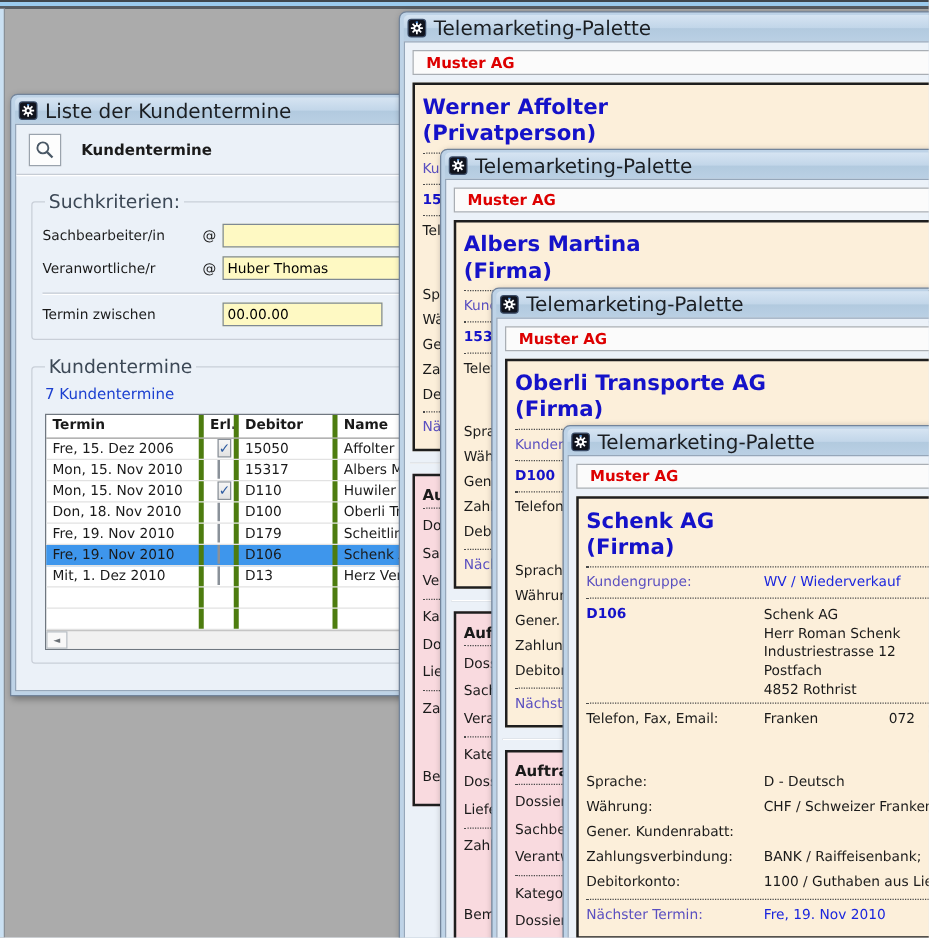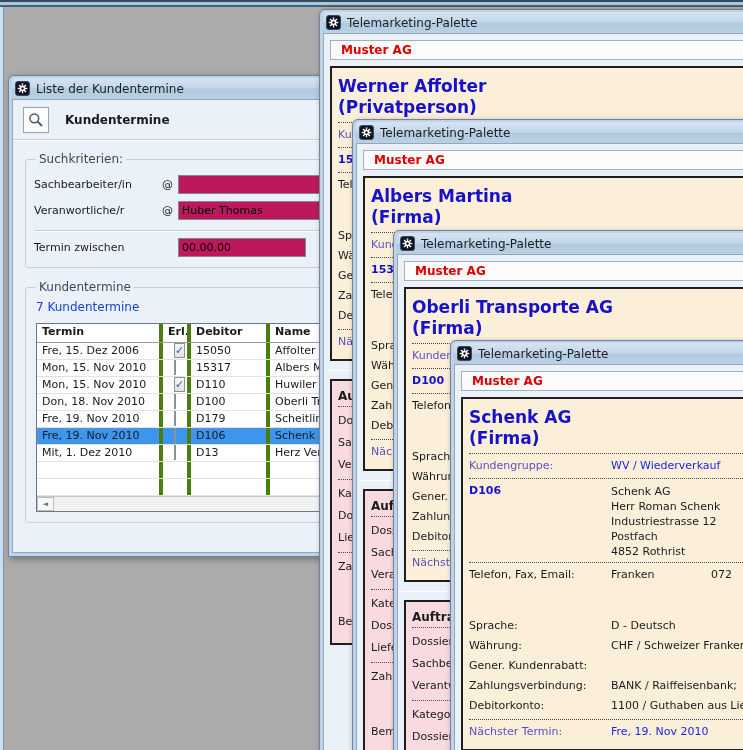--- a/index.html
+++ b/index.html
@@ -17,21 +17,21 @@
   .left-strip { position:absolute; left:0; top:7px; width:4px; height:743px; z-index:0;
     background:#CAE0F2; border-right:1px solid #8A9096; }
 
   
   .win { position:absolute; display:flex; flex-direction:column;
     background:#BED3E7; border:1px solid #72849B; border-radius:6px 6px 0 0;
     padding:2px 3px 3px; box-shadow:2px 2px 6px rgba(0,0,0,.35); }
   .titlebar { height:21px; display:flex; align-items:center; gap:6px; padding:0 3px;
     background:linear-gradient(#D6E4F2 0%, #C2D6E9 48%, #B2CADF 52%, #BAD0E4 100%);
     border-radius:4px 4px 0 0; }
-  .titlebar .ttl { font-size:12px; color:#1B1E22; white-space:nowrap; }
+  .titlebar .ttl { font-size:16px; color:#1B1E22; white-space:nowrap; }
   .app-icon { width:15px; height:15px; flex:none; background:#10131D; border-radius:3px;
     display:flex; align-items:center; justify-content:center; border:1px solid #3A4B66; }
   .win-body { flex:1; background:#EBF1F8; border:1px solid #96A7BA; overflow:hidden; position:relative; }
 
   
   .palette { width:560px; height:840px; }
   .muster-bar { margin:6px 6px 0; height:20px; line-height:18px; background:#FBFBFB;
     border:1px solid #A9AEB4; padding-left:10px; font-weight:bold; font-size:12px; color:#DD0000; }
   .cream { margin:6px 6px 0; border:2px solid #1E1E1E; background:#FCEFDA; padding:6px 6px 8px; }
   .cust-h { color:#1512C9; font-size:17px; font-weight:bold; line-height:21px; margin:2px 0 4px; }
@@ -51,25 +51,25 @@
   .prow { line-height:22px; font-size:11px; }
 
   
   #list-win { left:8px; top:75px; width:552px; height:482px; z-index:1; }
   .search-header { display:flex; align-items:center; gap:16px; padding:7px 0 6px 10px;
     border-bottom:1px solid #C6CCD4; box-shadow:0 1px 0 #FFFFFF; }
   .tool-btn { width:26px; height:26px; background:#FDFDFD; border:1px solid #9AA3AD;
     display:flex; align-items:center; justify-content:center; cursor:pointer; }
   .hd-label { font-weight:bold; font-size:12px; }
   fieldset.group { margin:12px 12px 0; border:1px solid #C9CFD8; border-radius:3px; padding:2px 8px 10px; }
-  fieldset.group legend { font-size:12px; color:#3C4856; padding:0 3px; margin-left:2px; }
+  fieldset.group legend { font-size:15px; color:#3C4856; padding:0 3px; margin-left:2px; }
   .frow { display:flex; align-items:center; margin-top:7px; }
   .flabel { width:128px; font-weight:normal; flex:none; }
   .at { width:16px; flex:none; }
-  .tbox { height:19px; border:1px solid #7E8994; background:#be185d; font:11px "DejaVu Sans", sans-serif;
+  .tbox { height:19px; border:1px solid #7E8994; background:#fef9c3; font:11px "DejaVu Sans", sans-serif;
     padding:1px 3px; }
   .w160 { width:160px; } .w128 { width:128px; }
   .inner-sep { border-top:1px solid #C6CCD4; box-shadow:0 1px 0 #fff; margin:10px 0 3px; }
   .count-link { color:#1B3FD0; font-size:12px; margin:4px 0 9px 2px; display:inline-block; cursor:pointer; }
   .tbl { border:1px solid #6F7780; background:#fff; width:482px; margin-left:2px; }
   .tr { display:grid; grid-template-columns:126px 28px 79px 1fr; height:17px; border-bottom:1px solid #E2E2E2; }
   .tr > div { border-right:4px solid #4d7c0f; padding:1px 0 0 5px; line-height:14px;
     overflow:hidden; white-space:nowrap; }
   .tr > div:last-child { border-right:none; }
   .thead { font-weight:bold; height:19px; border-bottom:1px solid #9B9B9B; }

